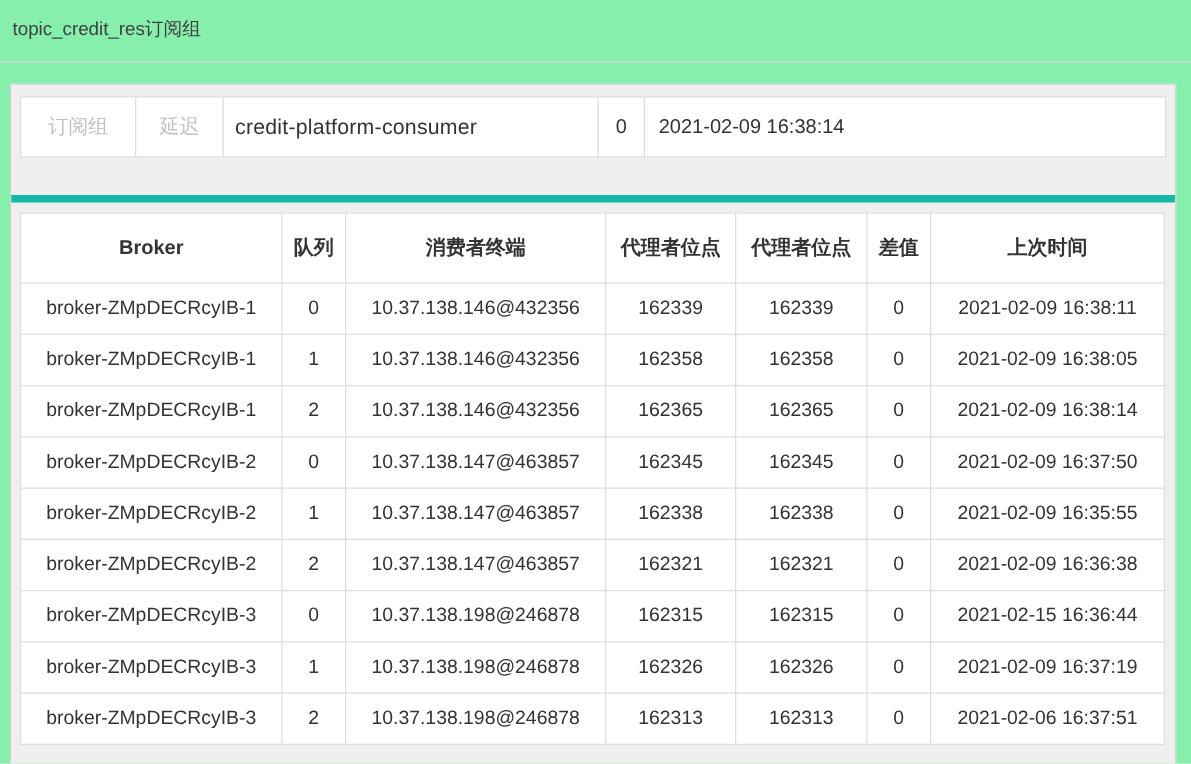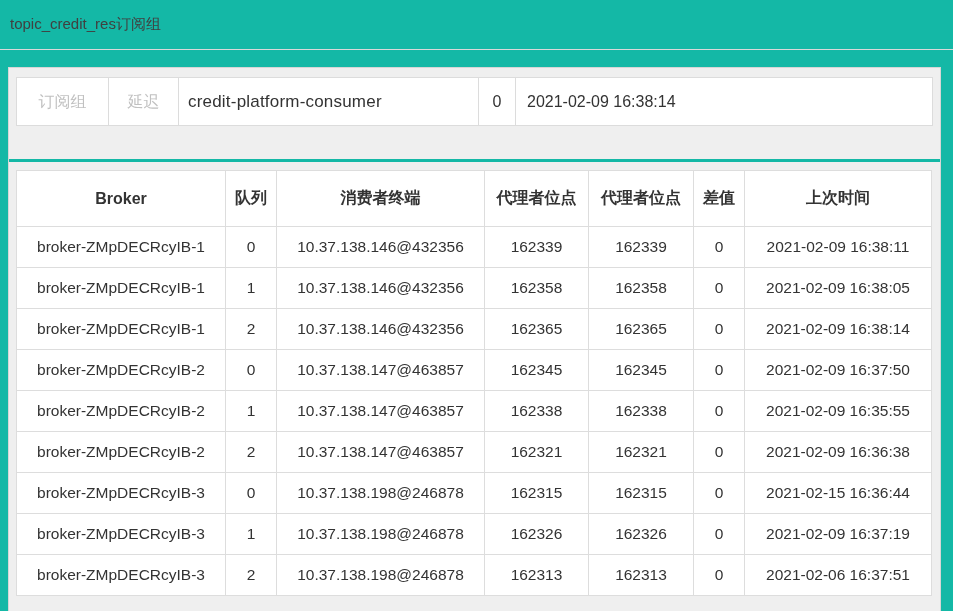--- a/index.html
+++ b/index.html
@@ -6,21 +6,21 @@
     margin: 0;
     padding: 0;
     background: #efefef;
     font-family: "Liberation Sans", "DejaVu Sans", sans-serif;
   }
   * { box-sizing: border-box; }
   .screen {
     position: relative;
     width: 953px;
     height: 611px;
-    background: #14b8a6;
+    background: #86efac;
     overflow: hidden;
   }
   
   .titlebar {
     position: absolute;
     left: 0; top: 0;
     width: 953px; height: 50px;
     border-bottom: 1px solid #d9d9d9;
   }
   .titlebar .title {
@@ -34,21 +34,21 @@
   
   .panel {
     position: absolute;
     left: 8px; top: 67px;
     width: 933px; height: 560px;
     border: 1px solid #d6d6d6;
     background: #efefef;
   }
   .panel-top {
     height: 85px;
-    border-bottom: 3px solid #14b8a6;
+    border-bottom: 6px solid #14b8a6;
   }
   
   .info-box {
     margin: 9px 0 0 7px;
     width: 917px; height: 49px;
     background: #ffffff;
     border: 1px solid #dcdcdc;
     display: flex;
     align-items: stretch;
   }

